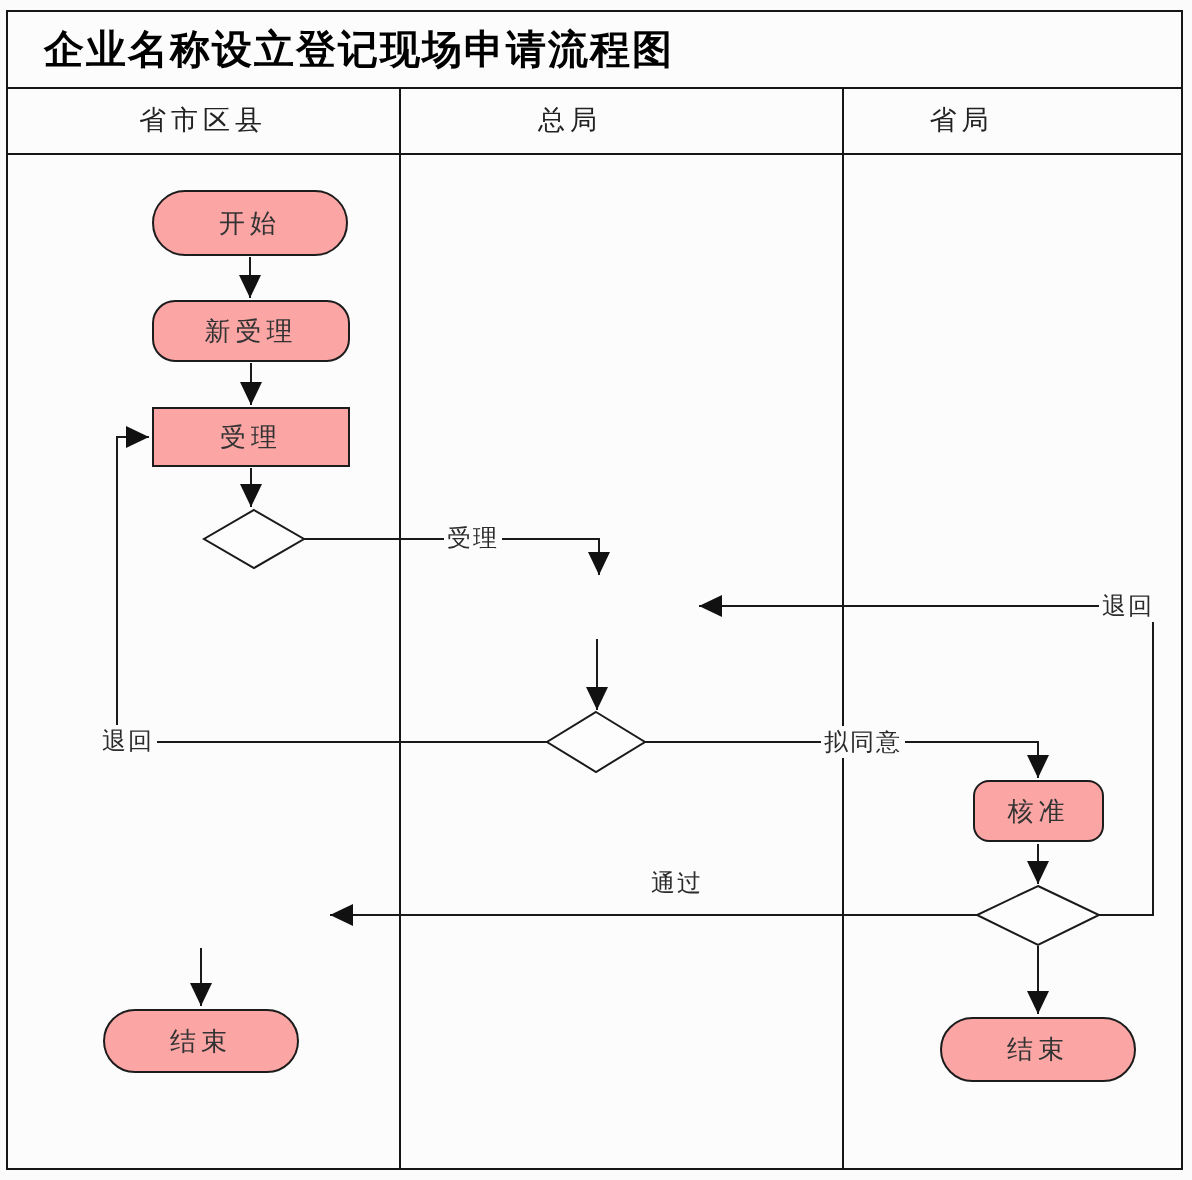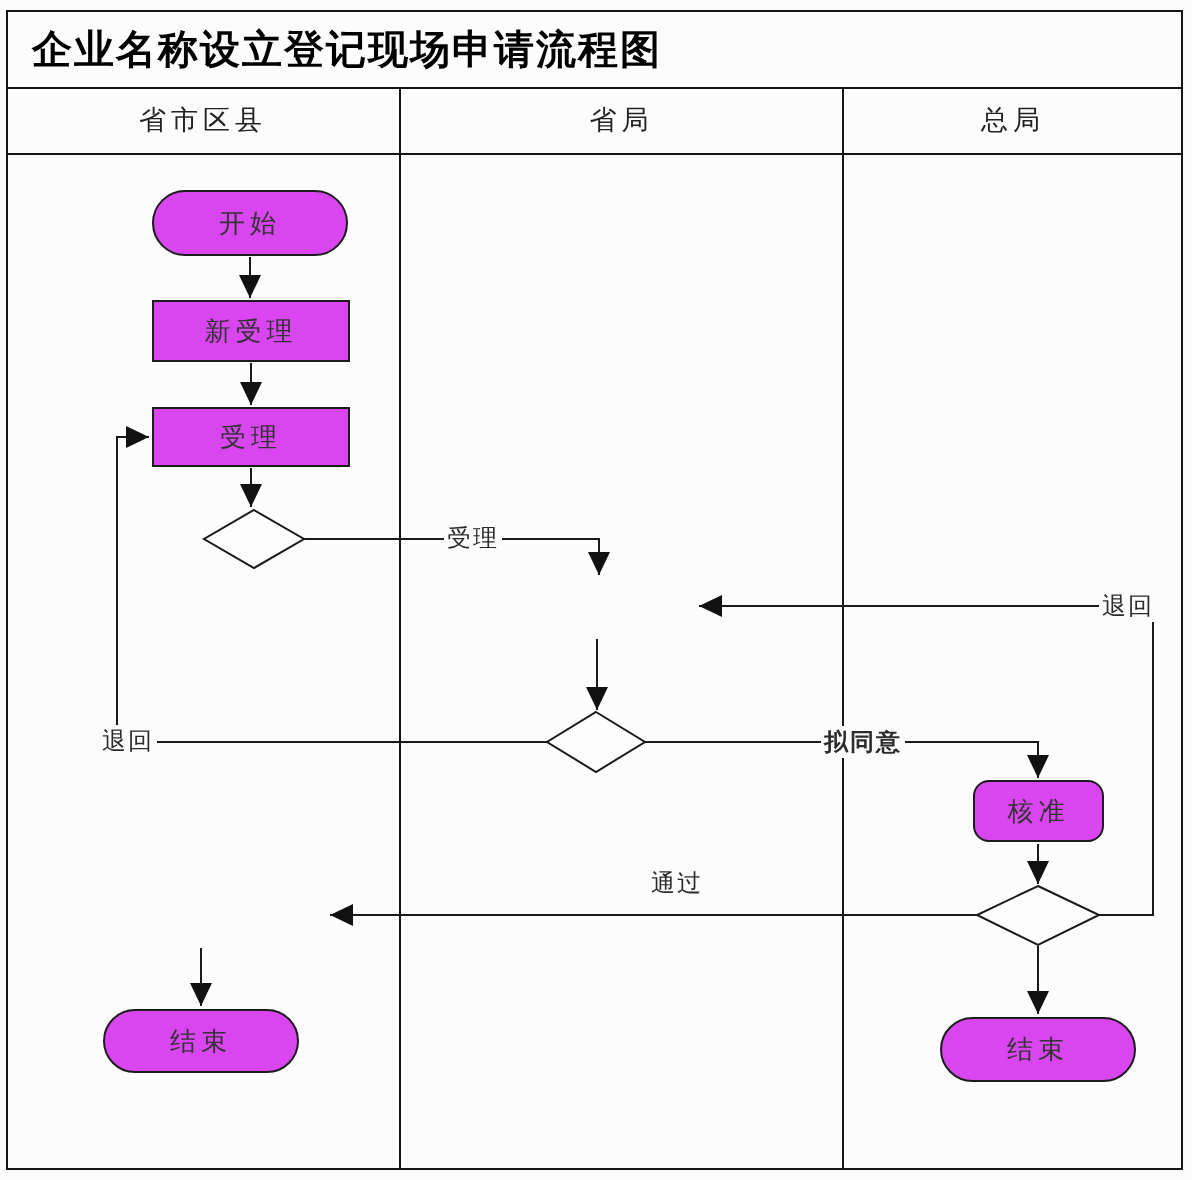--- a/index.html
+++ b/index.html
@@ -20,54 +20,55 @@
   
   .frame {
     left: 6px; top: 10px; width: 1177px; height: 1160px;
     border: 2px solid #161616;
     background: #fcfcfc;
   }
   .title-band {
     left: 6px; top: 10px; width: 1177px; height: 79px;
     border: 2px solid #161616;
     display: flex; align-items: center;
-    padding-left: 24px;
+    padding-left: 36px;
   }
   .title-text {
     font-size: 40px; font-weight: 700; color: #000;
     letter-spacing: 2px; white-space: nowrap;
   }
   .header-row {
     left: 6px; top: 87px; width: 1177px; height: 68px;
     border-bottom: 2px solid #161616;
     display: flex;
+    gap: 12px;
   }
   .header-cell {
     display: flex; align-items: center; justify-content: center;
     font-size: 27px; color: #222; letter-spacing: 5px;
     box-sizing: border-box; height: 100%;
   }
   .hc1 { width: 394px; }
   .hc2 { width: 443px; }
   .hc3 { flex: 1; }
   .v-divider {
     top: 87px; width: 2px; height: 1081px; background: #161616;
   }
 
   
   .node {
     position: absolute; box-sizing: border-box;
-    border: 2px solid #1c1c1c; background: #d946ef;
+    border: 2px solid #1c1c1c; background: #fca5a5;
     display: flex; align-items: center; justify-content: center;
     font-size: 26px; color: #333; letter-spacing: 5px;
     z-index: 3; white-space: nowrap;
   }
   .terminator { border-radius: 34px; }
   .node-start        { left: 152px; top: 190px;  width: 196px; height: 66px; }
-  .node-new-accept   { left: 152px; top: 300px;  width: 198px; height: 62px; }
+  .node-new-accept   { left: 152px; top: 300px;  width: 198px; height: 62px; border-radius: 23px; }
   .node-accept       { left: 152px; top: 407px;  width: 198px; height: 60px; }
   .node-review       { left: 498px; top: 577px;  width: 198px; height: 60px; }
   .node-approve      { left: 973px; top: 780px;  width: 131px; height: 62px; border-radius: 16px; }
   .node-print        { left: 76px;  top: 884px;  width: 251px; height: 62px; font-size: 24px; letter-spacing: 1px; }
   .node-end-left     { left: 103px; top: 1009px; width: 196px; height: 64px; border-radius: 32px; }
   .node-end-right    { left: 940px; top: 1017px; width: 196px; height: 65px; border-radius: 33px; }
 
   
   svg.wires {
     position: absolute; left: 0; top: 0; width: 1192px; height: 1180px;
@@ -90,22 +91,22 @@
 <div id="canvas">
 
   <div class="abs frame"></div>
 
   <div class="abs title-band">
     <span class="title-text">企业名称设立登记现场申请流程图</span>
   </div>
 
   <div class="abs header-row">
     <div class="header-cell hc1">省市区县</div>
+    <div class="header-cell hc3">总局</div>
     <div class="header-cell hc2">省局</div>
-    <div class="header-cell hc3">总局</div>
   </div>
 
   <div class="abs v-divider" style="left:399px;"></div>
   <div class="abs v-divider" style="left:842px;"></div>
 
   <svg class="wires" viewBox="0 0 1192 1180">
     <defs>
       <marker id="arw" markerUnits="userSpaceOnUse" markerWidth="25" markerHeight="23" refX="23" refY="11" orient="auto">
         <path d="M0 0 L23 11 L0 22 Z" fill="#111"></path>
       </marker>
@@ -132,16 +133,16 @@
   <div class="node terminator node-start">开始</div>
   <div class="node node-new-accept">新受理</div>
   <div class="node node-accept">受理</div>
   <div class="node node-approve">核准</div>
   <div class="node node-end-left">结束</div>
   <div class="node node-end-right">结束</div>
 
   <div class="edge-label" style="left:473px; top:538px;">受理</div>
   <div class="edge-label" style="left:1128px; top:606px;">退回</div>
   <div class="edge-label" style="left:128px; top:741px;">退回</div>
-  <div class="edge-label" style="left:863px; top:742px;font-weight:bold;">拟同意</div>
+  <div class="edge-label" style="left:863px; top:742px;">拟同意</div>
   <div class="edge-label" style="left:677px; top:883px;">通过</div>
 
 </div>
 
 </body></html>

